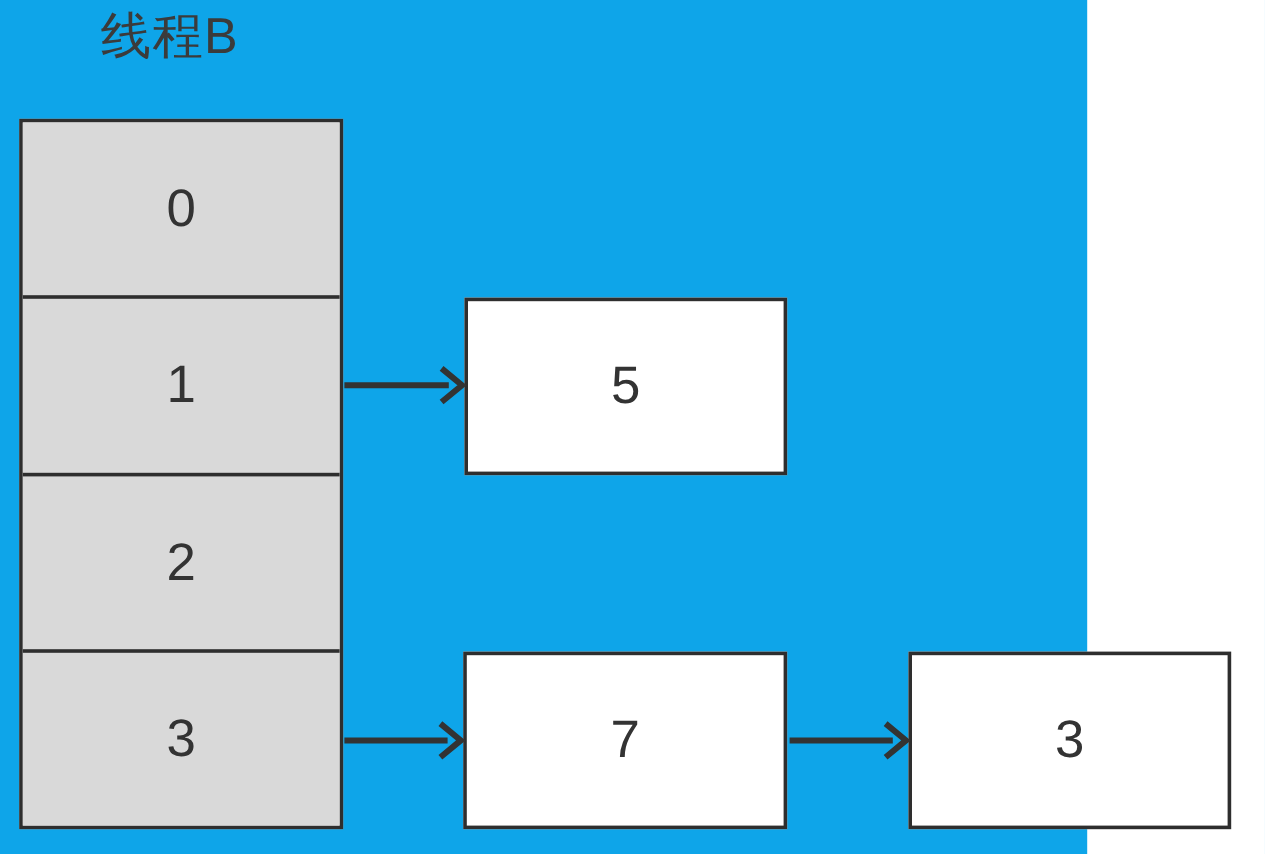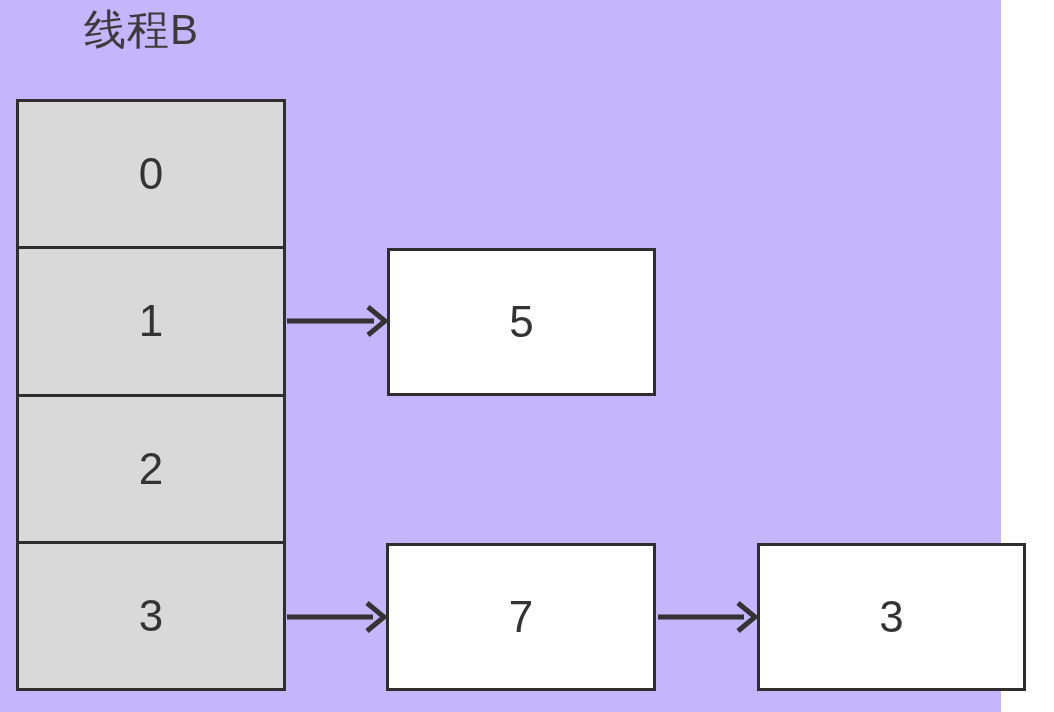--- a/index.html
+++ b/index.html
@@ -4,22 +4,22 @@
 <style>
   * { margin: 0; padding: 0; box-sizing: border-box; }
   html, body {
     width: 1054px; height: 712px;
     background: #ffffff;
     font-family: "Liberation Sans", "DejaVu Sans", sans-serif;
     overflow: hidden;
   }
   .canvas {
     position: relative;
-    width: 1001px; height: 712px;
-    background: #c4b5fd;
+    width: 906px; height: 712px;
+    background: #0ea5e9;
     padding-left: 16px;
   }
   .diagram-title {
     position: absolute;
     left: 84px; top: 4px;
     font-size: 42px;
     line-height: 52px;
     color: #3b3b3b;
     font-weight: 400;
     letter-spacing: 1px;

